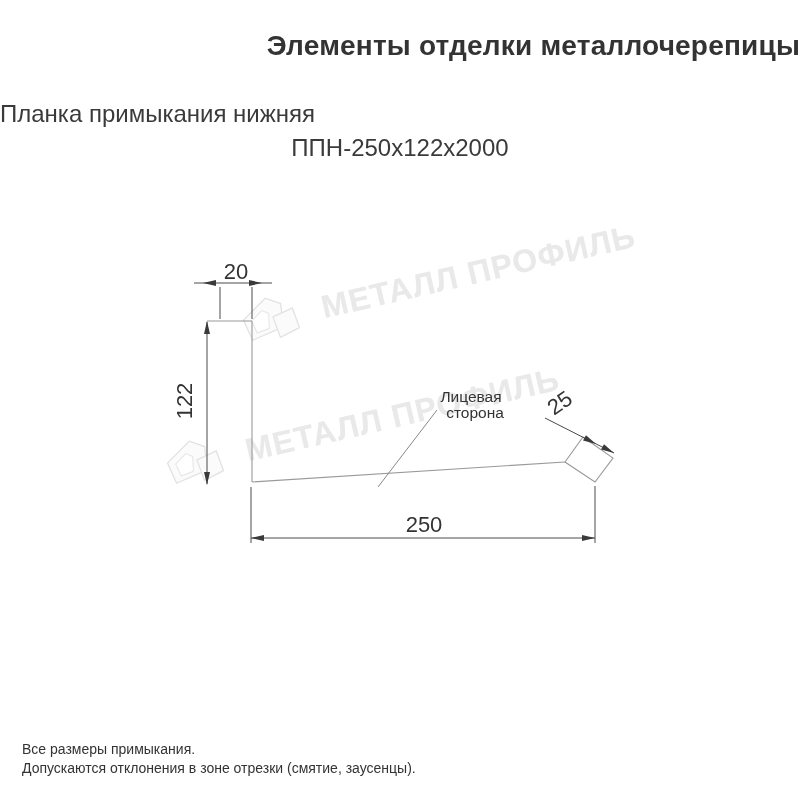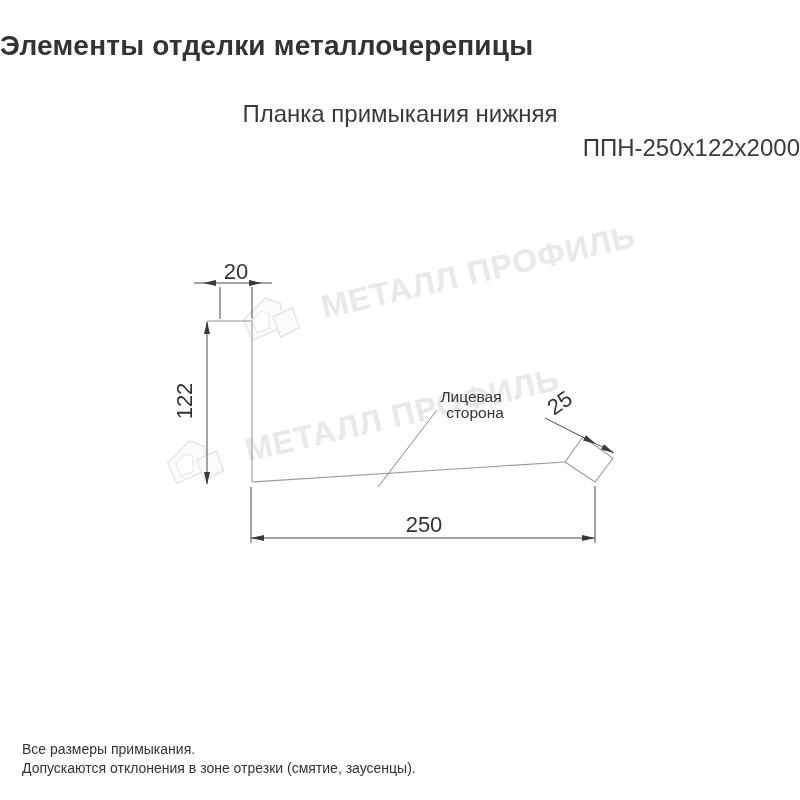--- a/index.html
+++ b/index.html
@@ -2,29 +2,29 @@
 <html><head>
 <meta charset="utf-8">
 <style>
   html,body{margin:0;padding:0;}
   body{
     width:800px;height:800px;position:relative;background:#ffffff;
     font-family:"Liberation Sans", sans-serif;overflow:hidden;
     -webkit-font-smoothing:antialiased;
   }
   .page-title{
-    position:absolute;left:0;top:30px;width:800px;text-align:left;
+    position:absolute;left:0;top:30px;width:800px;text-align:right;
     font-size:28px;font-weight:bold;color:#333333;letter-spacing:0.2px;
   }
   .product-name{
-    position:absolute;left:0;top:100px;width:800px;text-align:center;
+    position:absolute;left:0;top:100px;width:800px;
     font-size:24px;font-weight:normal;color:#3a3a3a;
   }
   .product-model{
-    position:absolute;left:0;top:134px;width:800px;text-align:right;
+    position:absolute;left:0;top:134px;width:800px;text-align:center;
     font-size:24px;font-weight:normal;color:#3a3a3a;
   }
   .watermark{
     position:absolute;display:flex;align-items:center;gap:8px;
     transform:rotate(-13deg);transform-origin:0 50%;
     pointer-events:none;white-space:nowrap;
   }
   .wm-1{left:238px;top:297px;height:60px;}
   .wm-2{left:162px;top:440px;height:60px;}
   .watermark .wm-text{

